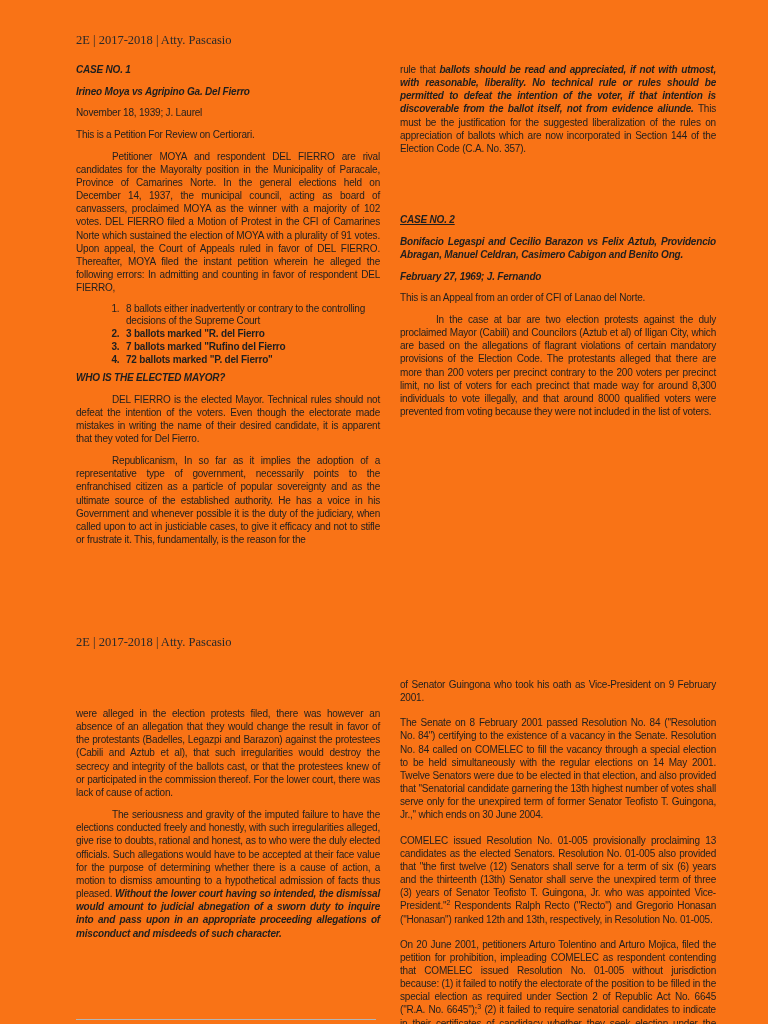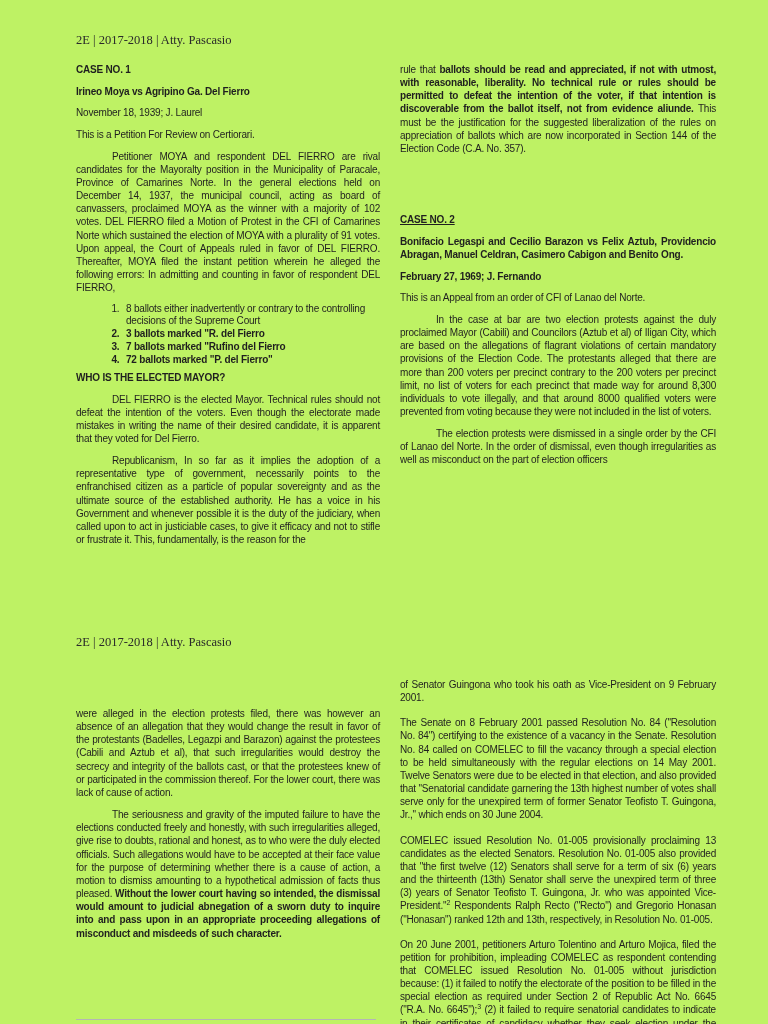--- a/index.html
+++ b/index.html
@@ -1,41 +1,41 @@
 <!DOCTYPE html>
 <html><head>
 <meta charset="utf-8">
 <style>
   html,body{margin:0;padding:0;background:#ffffff;}
   .viewport{
     position:relative;
     width:768px;height:1024px;
     overflow:hidden;
-    background:#bef264;
+    background:#f97316;
     font-family:"Liberation Sans", sans-serif;
     font-size:10px;
     letter-spacing:-0.2px;
     color:#1f1f1f;
   }
   .page{padding:0 52px 0 76px;box-sizing:border-box;}
   .page1{height:597px;}
   .page-header{
     font-family:"Liberation Serif", serif;
     font-size:12.5px;letter-spacing:0;
     color:#2a2a2a;
   }
   .page1 .page-header{padding-top:33px;margin-bottom:15px;}
   .page2 .page-header{padding-top:38px;margin-bottom:28px;}
   .cols{display:flex;gap:20px;align-items:flex-start;}
   .col{width:304px;}
   .col-right{width:316px;}
   p{margin:0 0 9px 0;line-height:13.15px;text-align:justify;}
   .indent{text-indent:36px;}
   .hline{margin:0 0 8.5px 0;line-height:13.15px;text-align:left;}
-  .bi{font-weight:bold;}
+  .bi{font-weight:bold;font-style:italic;}
   .und{text-decoration:underline;}
   .gap-case2{margin-top:58px;}
   .left-start-low{margin-top:29px;}
   ol.ballot-list{margin:0 0 5px 0;padding:0 0 0 46px;line-height:12px;}
   ol.ballot-list li{margin:0 0 1px 0;padding-left:4px;text-align:left;}
   ol.ballot-list li.b{font-weight:bold;}
   .qhead{margin:3px 0 8px 0;}
   sup{font-size:7px;line-height:0;letter-spacing:0;}
   .p2r p{text-align:justify;margin:0 0 12px 0;}
   .footnote-sep{
@@ -71,21 +71,20 @@
       </div>
 
       <div class="col col-right">
         <p><span>rule that </span><span class="bi">ballots should be read and appreciated, if not with utmost, with reasonable, liberality. No technical rule or rules should be permitted to defeat the intention of the voter, if that intention is discoverable from the ballot itself, not from evidence aliunde.</span><span>  This must be the justification for the suggested liberalization of the rules on appreciation of ballots which are now incorporated in Section 144 of the Election Code (C.A. No. 357).</span></p>
 
         <p class="hline bi und gap-case2">CASE NO. 2</p>
         <p class="bi" style="margin-bottom:8.5px">Bonifacio Legaspi and Cecilio Barazon vs Felix Aztub, Providencio Abragan, Manuel Celdran, Casimero Cabigon and Benito Ong.</p>
         <p class="hline bi">February 27, 1969; J. Fernando</p>
         <p class="hline">This is an Appeal from an order of CFI of Lanao del Norte.</p>
         <p class="indent">In the case at bar are two election protests against the duly proclaimed Mayor (Cabili) and Councilors (Aztub et al) of Iligan City, which are based on the allegations of flagrant violations of certain mandatory provisions of the Election Code. The protestants alleged that there are more than 200 voters per precinct contrary to the 200 voters per precinct limit, no list of voters for each precinct that made way for around 8,300 individuals to vote illegally, and that around 8000 qualified voters were prevented from voting because they were not included in the list of voters.</p>
-        <p class="indent">The election protests were dismissed in a single order by the CFI of Lanao del Norte. In the order of dismissal, even though irregularities as well as misconduct on the part of election officers</p>
       </div>
     </div>
   </div>
 
   <div class="page page2">
     <div class="page-header">2E | 2017-2018 | Atty. Pascasio</div>
 
     <div class="cols">
 
       <div class="col col-left">

